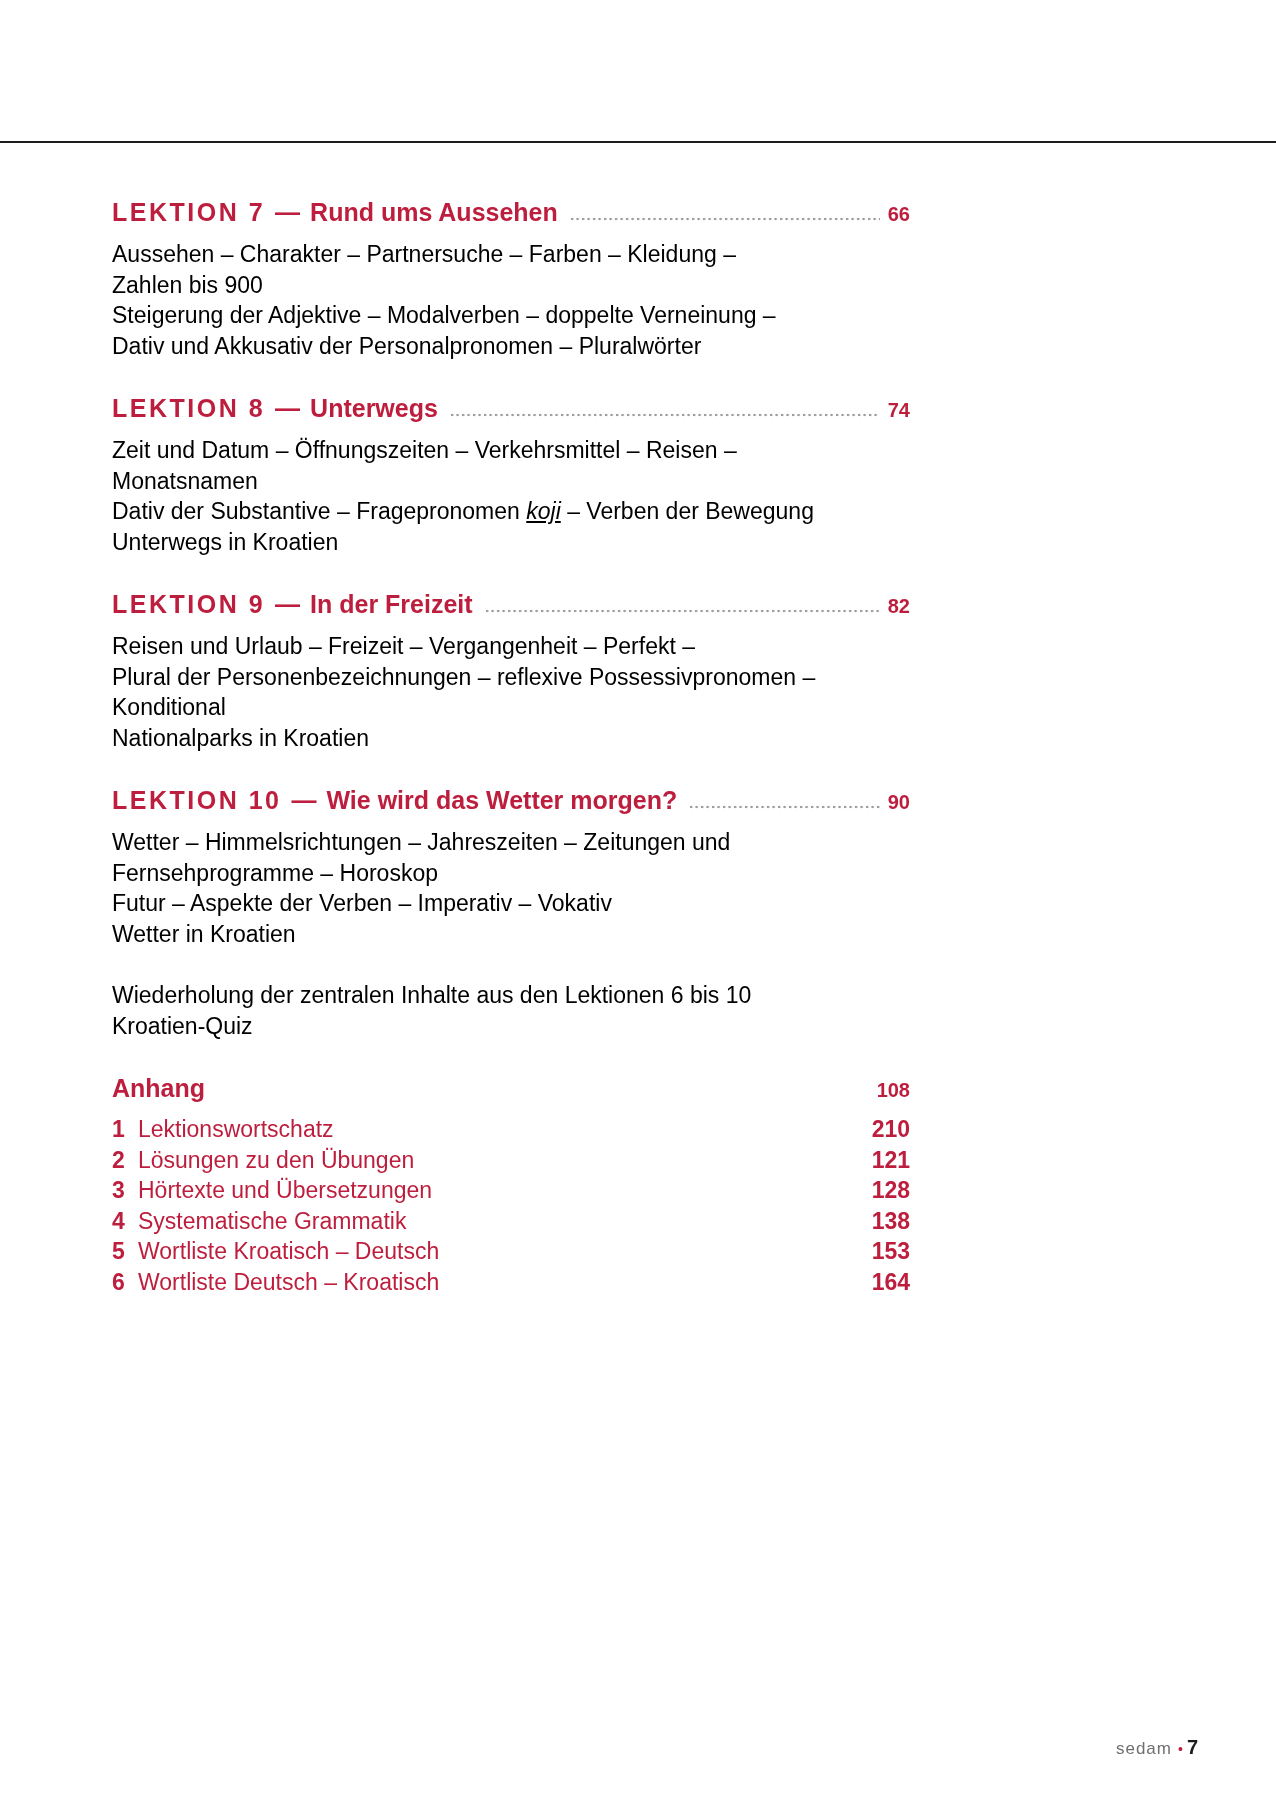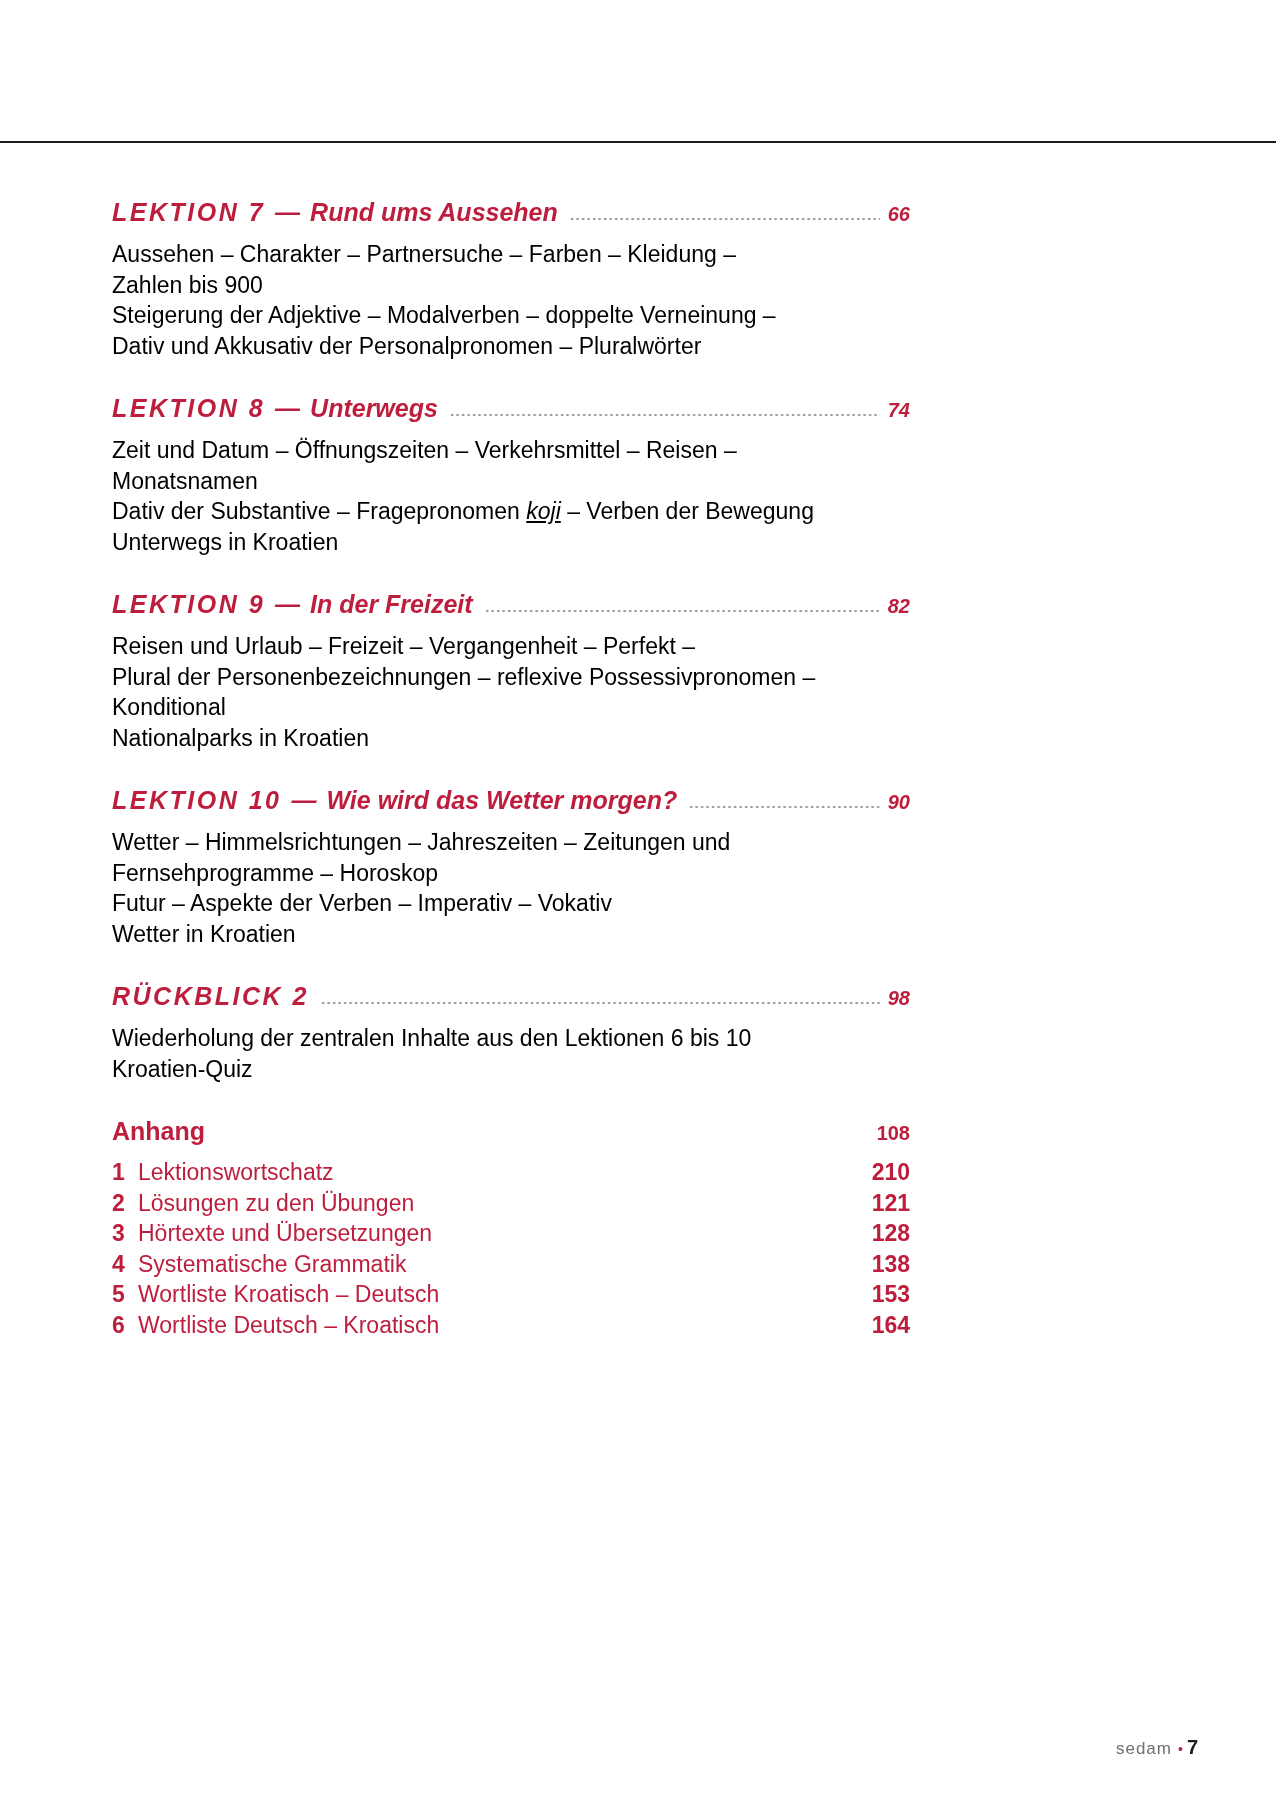--- a/index.html
+++ b/index.html
@@ -25,21 +25,20 @@
   }
   .toc-section { margin-bottom: 31px; }
   .sec-head {
     display: flex;
     align-items: baseline;
     color: #be1e3d;
     font-weight: bold;
     font-size: 25px;
     line-height: 32px;
     white-space: nowrap;
-    font-style: italic;
   }
   .sec-label { letter-spacing: 2.5px; }
   .sec-dash { margin: 0 10px; letter-spacing: 0; }
   .leader {
     flex: 1 1 auto;
     height: 4px;
     margin: 0 8px 1px 12px;
     background-image: radial-gradient(circle at 2px 2px, #9b9b9b 1.1px, transparent 1.6px);
     background-size: 5.5px 4px;
     background-repeat: repeat-x;
@@ -150,25 +149,20 @@
             <span class="sec-page">90</span>
           </div>
           <div class="sec-body">
             <div class="sec-line"><span>Wetter – Himmelsrichtungen – Jahreszeiten – Zeitungen und</span></div>
             <div class="sec-line"><span>Fernsehprogramme – Horoskop</span></div>
             <div class="sec-line"><span>Futur – Aspekte der Verben – Imperativ – Vokativ</span></div>
             <div class="sec-line"><span>Wetter in Kroatien</span></div>
           </div>
         </div>
         <div class="toc-section">
-          <div class="sec-head">
-            <span class="sec-label">RÜCKBLICK 2</span>
-            <span class="leader"></span>
-            <span class="sec-page">98</span>
-          </div>
           <div class="sec-body">
             <div class="sec-line"><span>Wiederholung der zentralen Inhalte aus den Lektionen 6 bis 10</span></div>
             <div class="sec-line"><span>Kroatien-Quiz</span></div>
           </div>
         </div>
       </div>
 
     <div class="appendix">
       <div class="appendix-head">
         <span>Anhang</span>

